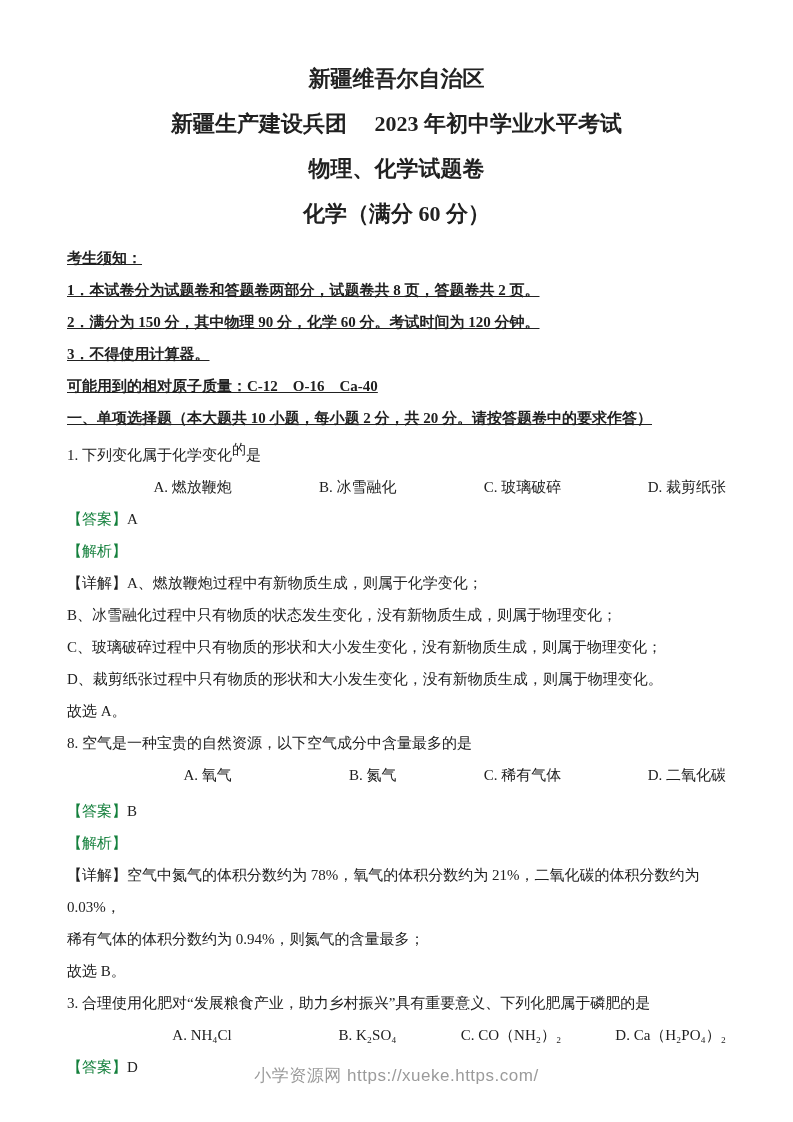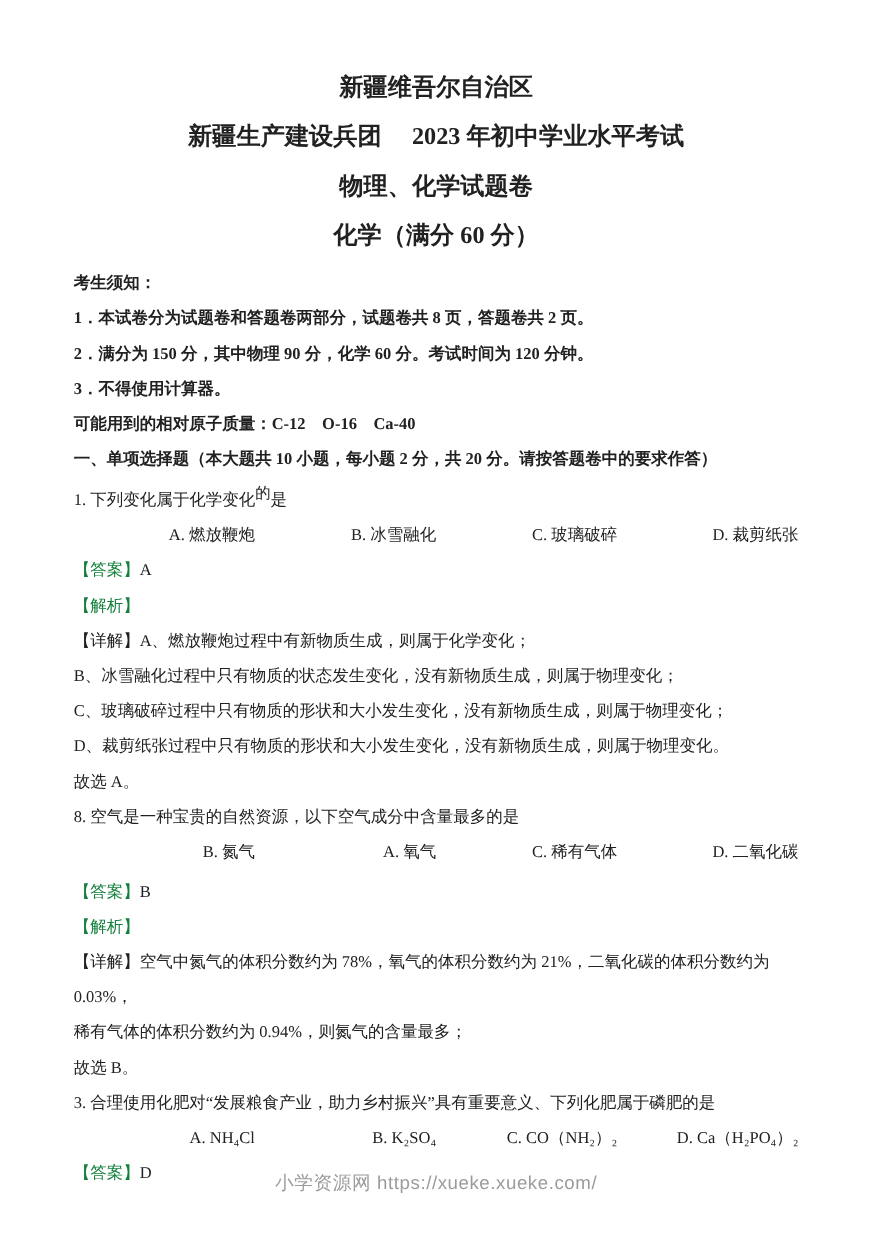--- a/index.html
+++ b/index.html
@@ -22,21 +22,21 @@
     line-height: 45px;
     margin: 0;
     white-space: pre-wrap;
   }
   .line {
     font-size: 15px;
     line-height: 32px;
     margin: 0;
   }
   .bold { font-weight: bold; }
-  .notice { margin-top: 6px; }
+  .notice { margin-top: 6px; text-decoration: underline; }
   .options-row {
     display: flex;
     font-size: 15px;
     line-height: 32px;
     text-align: right;
   }
   .options-row .opt { flex: 0 0 25%; white-space: nowrap; }
   .blue { color: #15803d; }
   .sup-char {
     font-size: 14px;
@@ -89,22 +89,22 @@
     <p class="line">【详解】A、燃放鞭炮过程中有新物质生成，则属于化学变化；</p>
     <p class="line">B、冰雪融化过程中只有物质的状态发生变化，没有新物质生成，则属于物理变化；</p>
     <p class="line">C、玻璃破碎过程中只有物质的形状和大小发生变化，没有新物质生成，则属于物理变化；</p>
     <p class="line">D、裁剪纸张过程中只有物质的形状和大小发生变化，没有新物质生成，则属于物理变化。</p>
     <p class="line">故选 A。</p>
   </section>
 
   <section>
     <p class="line">8. 空气是一种宝贵的自然资源，以下空气成分中含量最多的是</p>
     <div class="options-row">
+      <span class="opt">A. 氧气</span>
       <span class="opt">B. 氮气</span>
-      <span class="opt">A. 氧气</span>
       <span class="opt">C. 稀有气体</span>
       <span class="opt">D. 二氧化碳</span>
     </div>
     <p class="line gap-sm"><span class="blue">【答案】</span><span>B</span></p>
     <p class="line blue">【解析】</p>
     <p class="line">【详解】空气中氮气的体积分数约为 78%，氧气的体积分数约为 21%，二氧化碳的体积分数约为 0.03%，</p>
     <p class="line">稀有气体的体积分数约为 0.94%，则氮气的含量最多；</p>
     <p class="line">故选 B。</p>
   </section>
 
@@ -114,13 +114,13 @@
       <span class="opt">A. NH₄Cl</span>
       <span class="opt">B. K₂SO₄</span>
       <span class="opt">C. CO（NH₂）₂</span>
       <span class="opt">D. Ca（H₂PO₄）₂</span>
     </div>
     <p class="line"><span class="blue">【答案】</span><span>D</span></p>
   </section>
 
 </div>
 
-<div class="footer">小学资源网 https://xueke.xueke.com/</div>
+<div class="footer">小学资源网 https://xueke.https.com/</div>
 
 </body></html>

